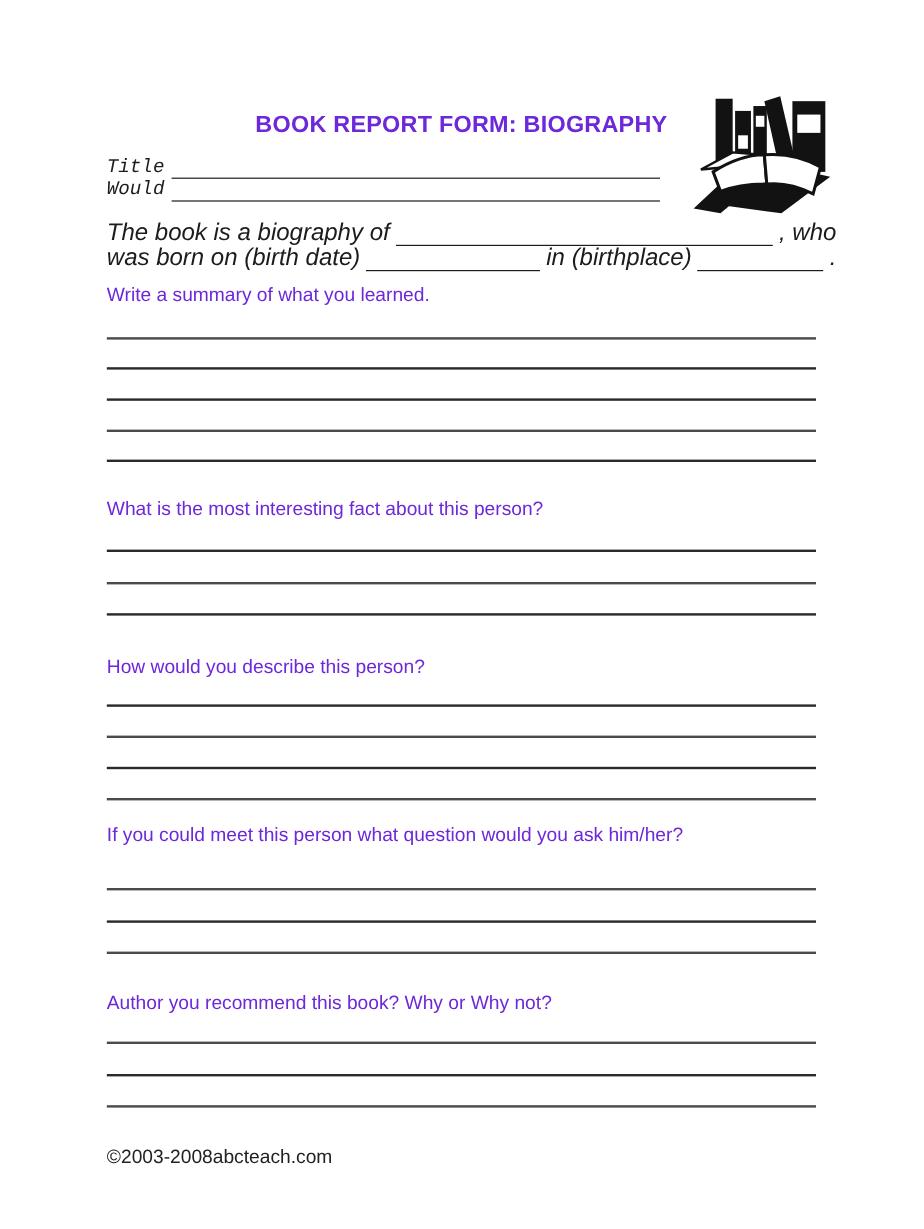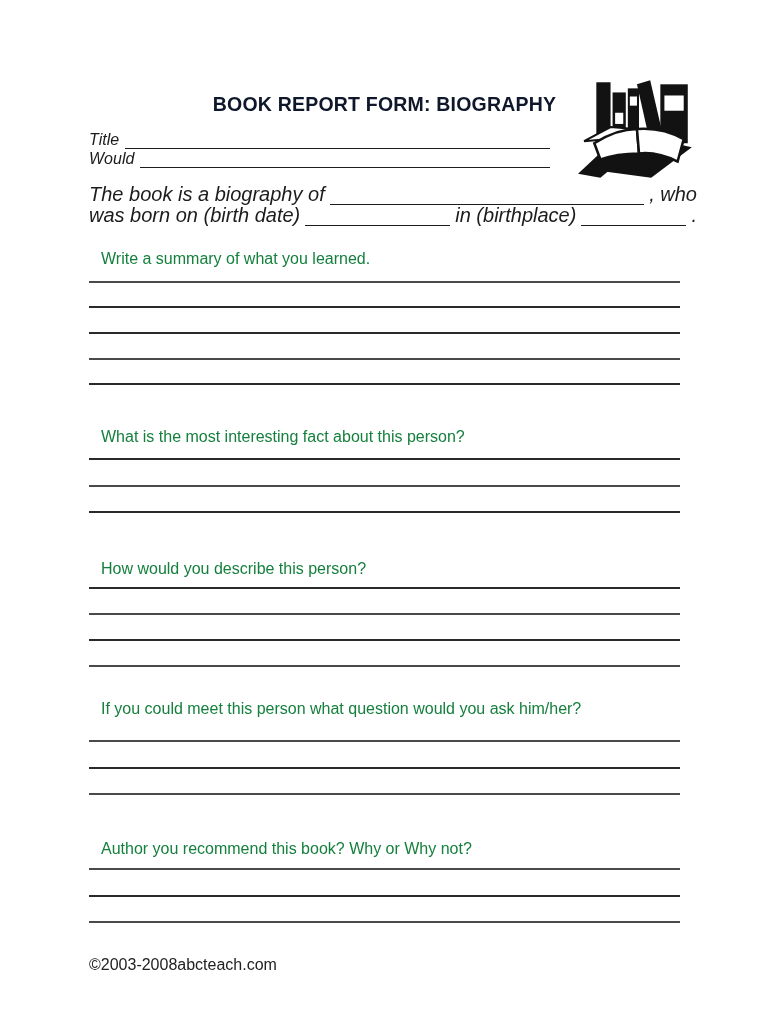--- a/index.html
+++ b/index.html
@@ -7,43 +7,43 @@
     position:relative;
     width:770px;height:1024px;
     background:#ffffff;
     font-family:"Liberation Sans","DejaVu Sans",sans-serif;
     color:#1c1c1c;
     overflow:hidden;
   }
   .form-title{
     position:absolute;top:93px;left:89px;width:591px;margin:0;
     text-align:center;font-size:19.5px;font-weight:bold;letter-spacing:.2px;
-    color:#0f172a;white-space:nowrap;
+    color:#6d28d9;white-space:nowrap;
   }
   .books-icon{position:absolute;left:576px;top:76px;width:126px;height:104px;}
   .fieldrow{
     position:absolute;left:89px;width:461px;height:19px;
     display:flex;align-items:flex-end;
-    font-style:italic;font-size:16px;line-height:19px;
+    font-style:italic;font-size:16px;line-height:19px;font-family:Liberation Mono, monospace;
   }
   .fieldrow .fill{
     flex:1;margin-left:6px;height:0;align-self:flex-end;
     border-bottom:1.7px solid #1c1c1c;
   }
   .bio{
     position:absolute;left:89px;top:184px;width:608px;
     font-style:italic;font-size:20px;
   }
   .bio-line{display:flex;align-items:flex-end;height:21px;line-height:21px;white-space:pre;}
   .bfill{height:0;align-self:flex-end;border-bottom:1.7px solid #1c1c1c;margin:0 5px;}
   .grow{flex:1;}
   .w145{width:145px;}
   .prompt{
-    position:absolute;left:89px;margin:12px;width:600px;
-    font-size:16px;line-height:17px;color:#15803d;white-space:nowrap;
+    position:absolute;left:89px;margin:0;width:600px;
+    font-size:16px;line-height:17px;color:#6d28d9;white-space:nowrap;
   }
   .rule{
     position:absolute;left:89px;width:591px;height:0;
     border-top:2px solid #4a4a4a;
   }
   .rule.dark{border-top-color:#2a2a2a;}
   .copyright{
     position:absolute;top:956px;left:89px;width:604px;margin:0;
     font-size:16px;color:#222222;
   }

